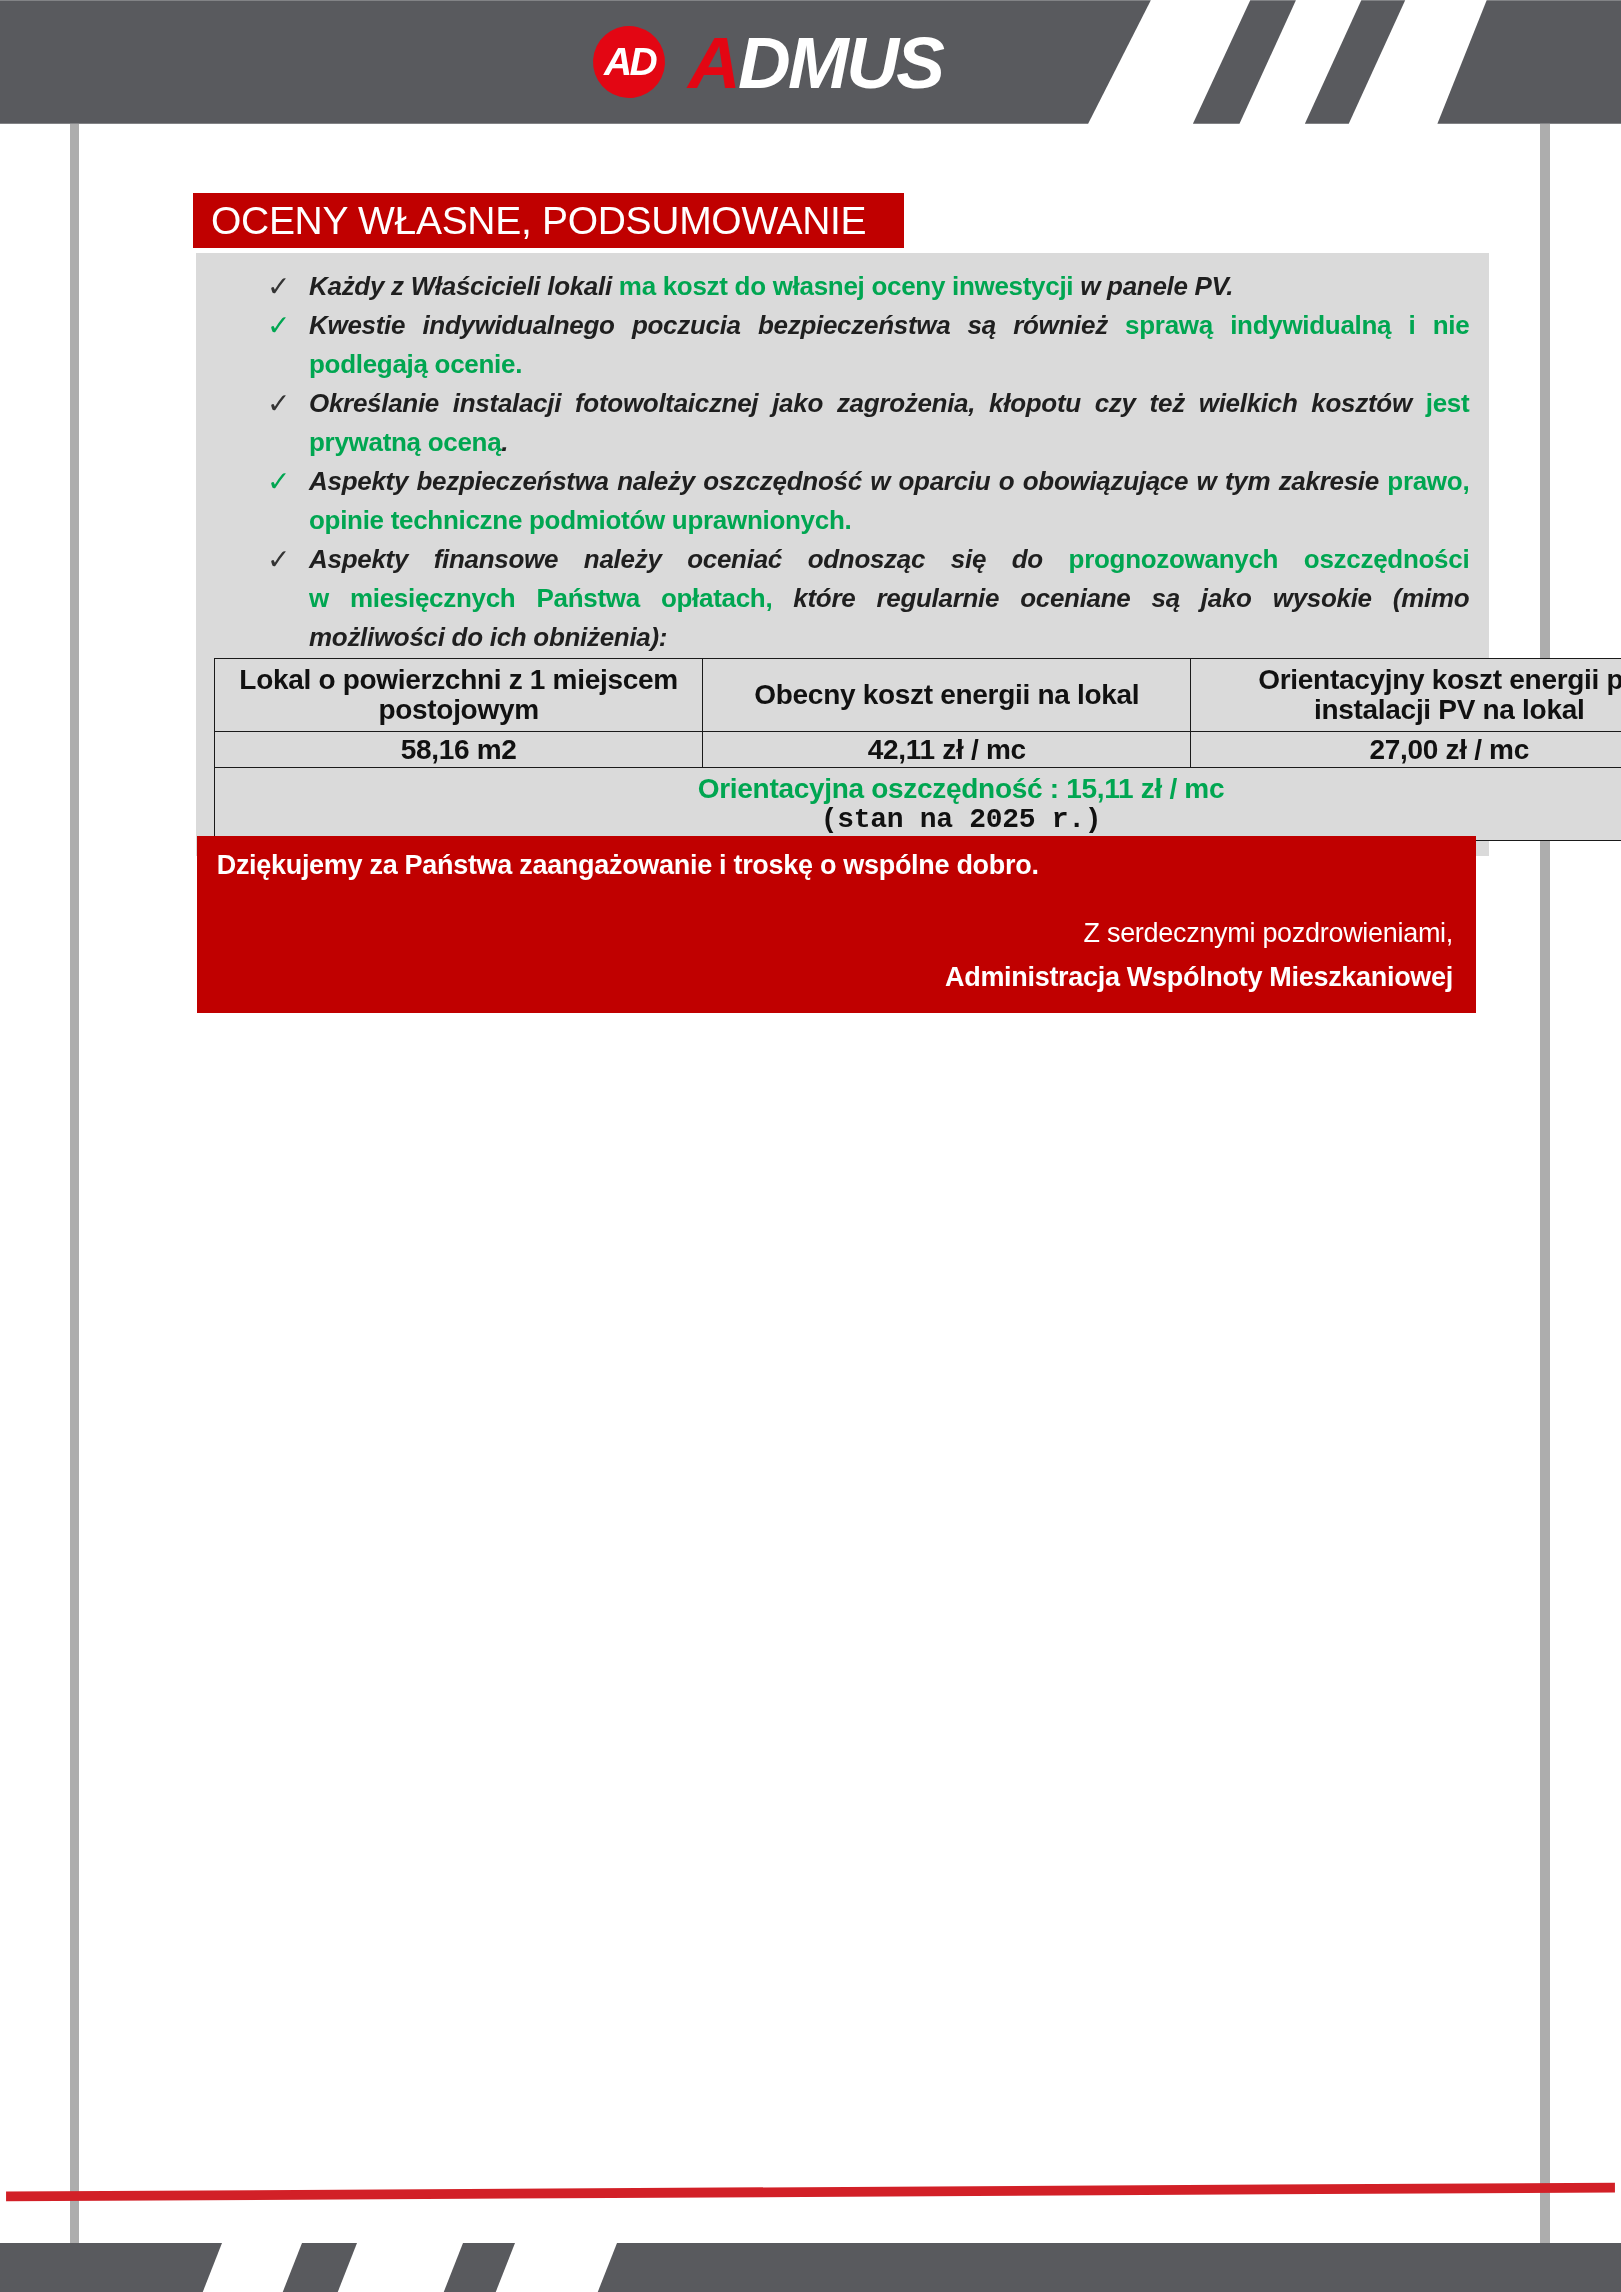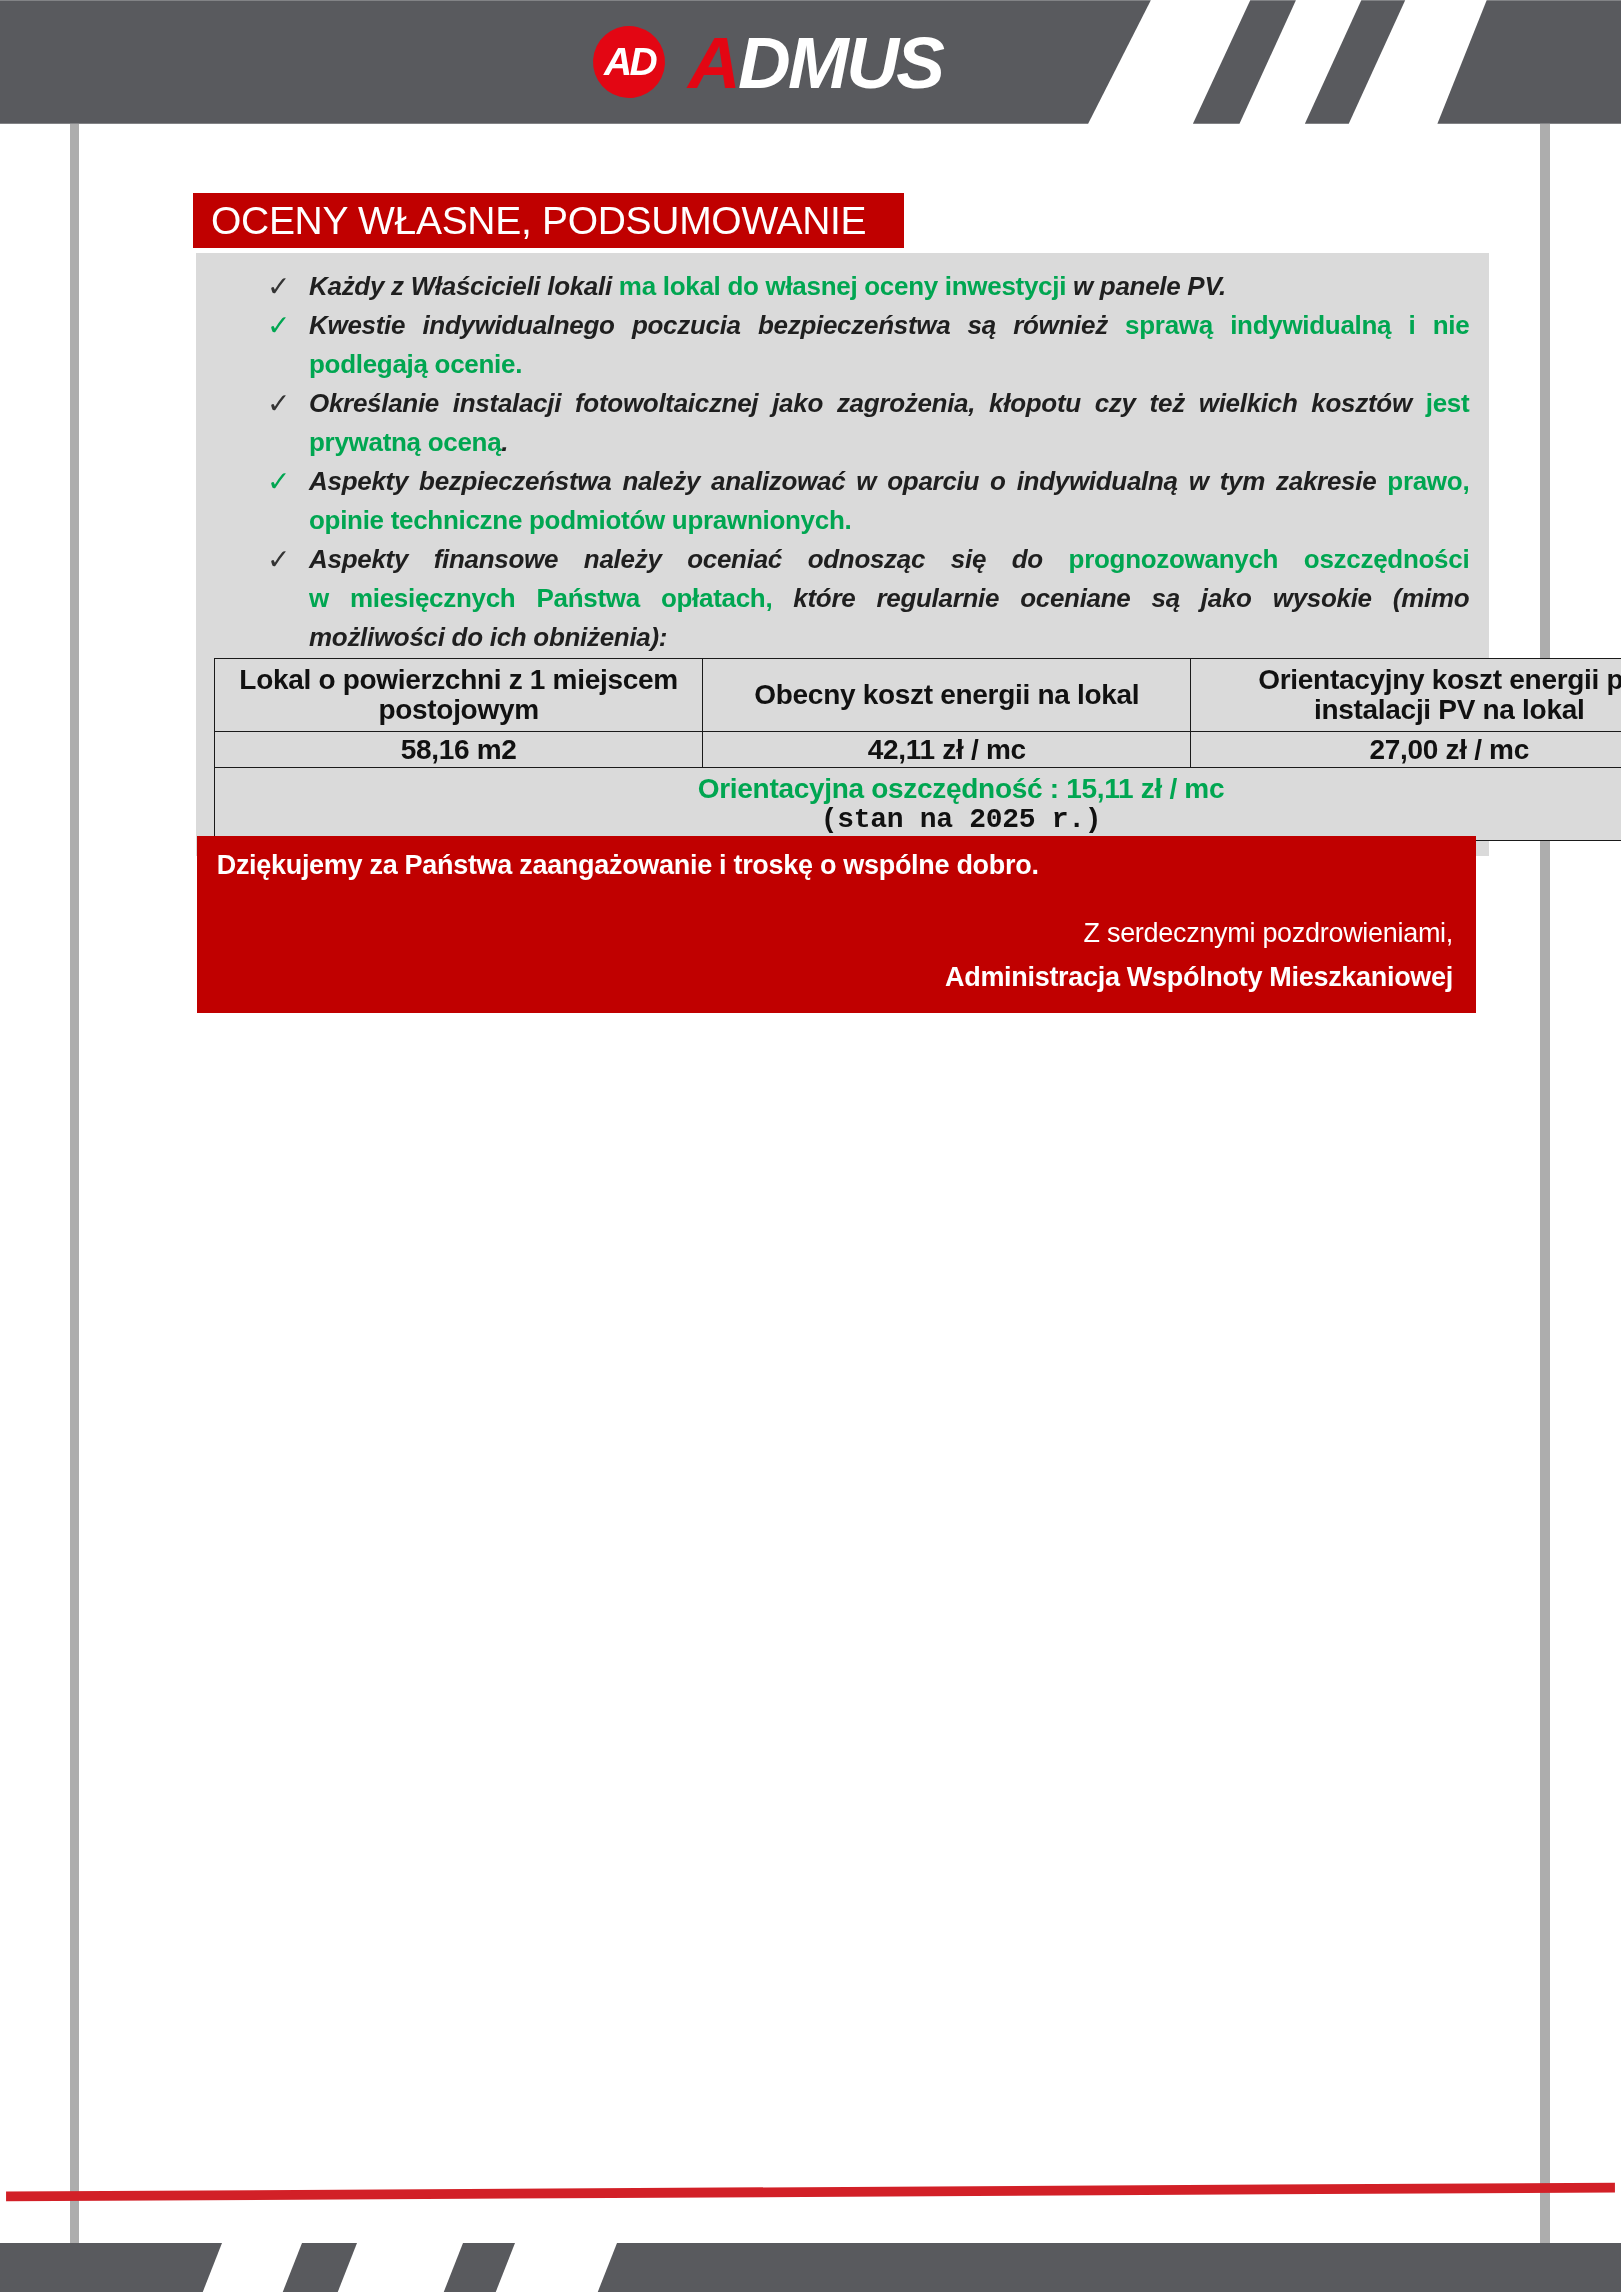--- a/index.html
+++ b/index.html
@@ -99,33 +99,33 @@
   <div class="rail rail-right"></div>
 
   <div class="title-bar">
     <span>OCENY WŁASNE, PODSUMOWANIE</span>
   </div>
 
   <div class="summary-box">
     <div class="bullet-list">
         <div class="bullet-item">
           <span class="check dark">✓</span>
-          <div class="bullet-text"><span class="seg-dark">Każdy z Właścicieli lokali </span><span class="seg-green">ma lokal do własnej oceny inwestycji </span><span class="seg-dark">w panele PV.</span></div>
+          <div class="bullet-text"><span class="seg-dark">Każdy z Właścicieli lokali </span><span class="seg-green">ma koszt do własnej oceny inwestycji </span><span class="seg-dark">w panele PV.</span></div>
         </div>
         <div class="bullet-item">
           <span class="check green">✓</span>
           <div class="bullet-text"><span class="seg-dark">Kwestie indywidualnego poczucia bezpieczeństwa są również </span><span class="seg-green">sprawą indywidualną i nie podlegają ocenie.</span></div>
         </div>
         <div class="bullet-item">
           <span class="check dark">✓</span>
           <div class="bullet-text"><span class="seg-dark">Określanie instalacji fotowoltaicznej jako zagrożenia, kłopotu czy też wielkich kosztów </span><span class="seg-green">jest prywatną oceną</span><span class="seg-dark">.</span></div>
         </div>
         <div class="bullet-item">
           <span class="check green">✓</span>
-          <div class="bullet-text"><span class="seg-dark">Aspekty bezpieczeństwa należy analizować w oparciu o indywidualną w tym zakresie </span><span class="seg-green">prawo, opinie techniczne podmiotów uprawnionych.</span></div>
+          <div class="bullet-text"><span class="seg-dark">Aspekty bezpieczeństwa należy oszczędność w oparciu o obowiązujące w tym zakresie </span><span class="seg-green">prawo, opinie techniczne podmiotów uprawnionych.</span></div>
         </div>
         <div class="bullet-item">
           <span class="check dark">✓</span>
           <div class="bullet-text"><span class="seg-dark">Aspekty finansowe należy oceniać odnosząc się do </span><span class="seg-green">prognozowanych oszczędności w&nbsp;miesięcznych Państwa opłatach,</span><span class="seg-dark"> które regularnie oceniane są jako wysokie (mimo możliwości do ich obniżenia):</span></div>
         </div>
       </div>
 
     <table class="energy-table">
       <colgroup>
         <col style="width:32.7%">

